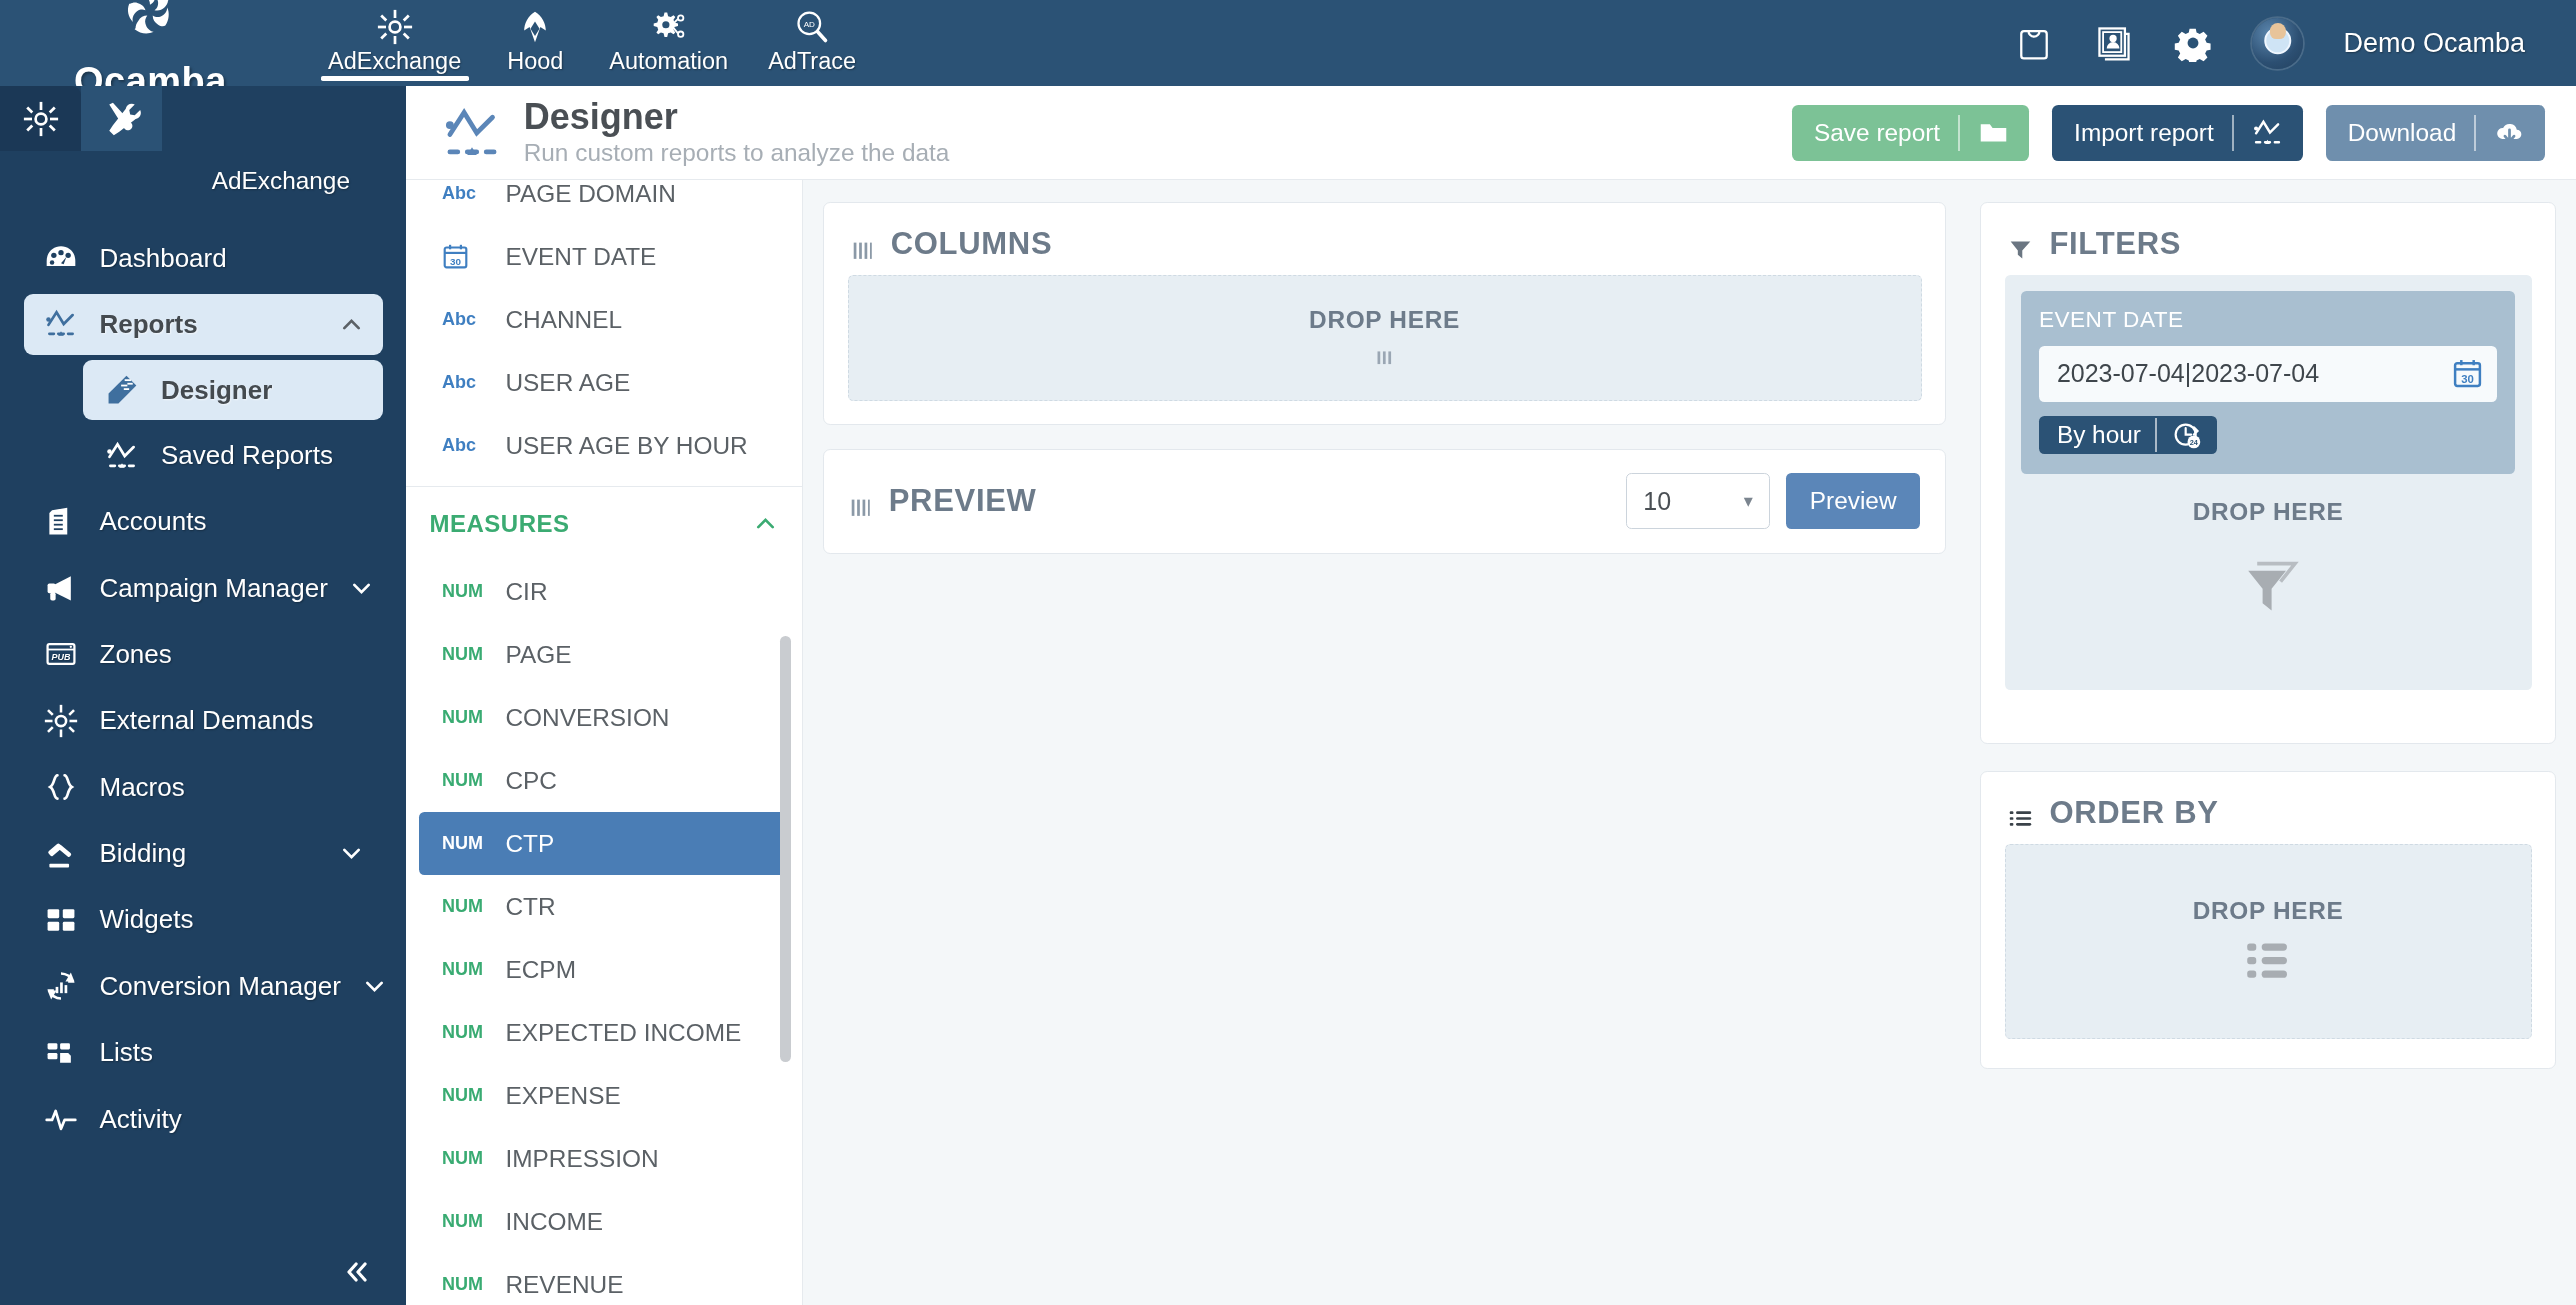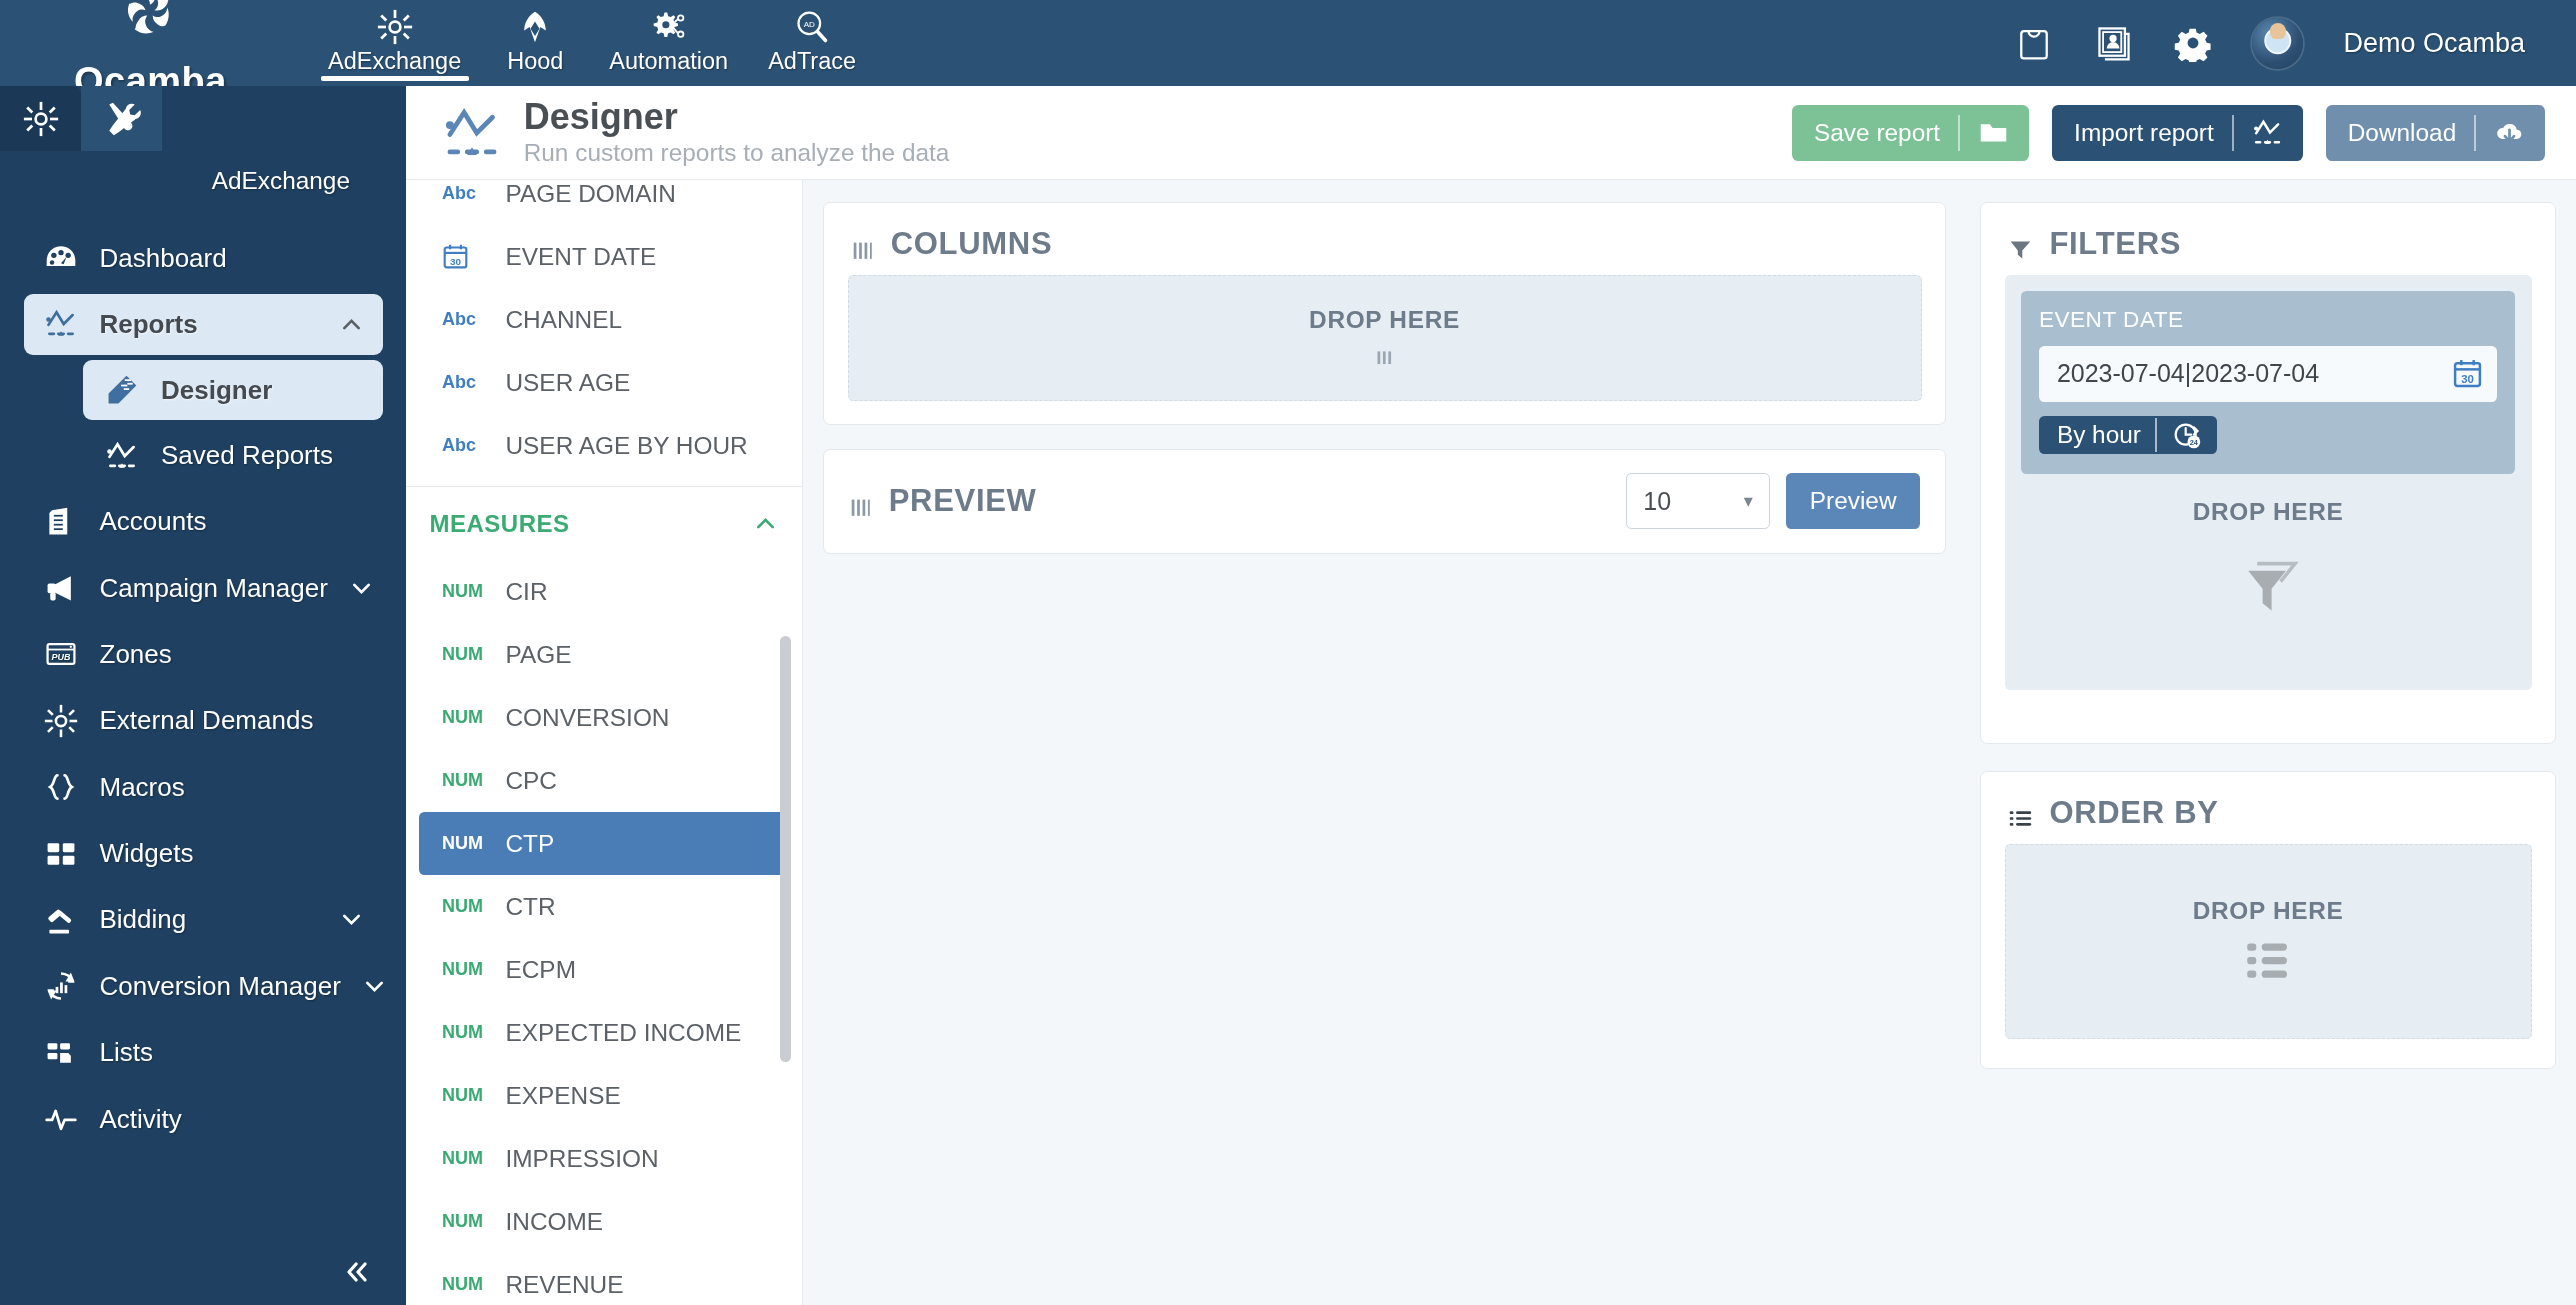--- a/index.html
+++ b/index.html
@@ -469,46 +469,46 @@
         </g>
       </svg>
     </span>
     <span>Macros</span>
   </div>
 
   <div class="nav-item">
     <span class="ni-icon">
       <svg class="svgw" width="34" height="34" viewBox="0 0 38 38">
         <g fill="#ffffff">
+          <rect x="4" y="11" width="16" height="7" rx="2" transform="rotate(-40 12 14)"></rect>
+          <rect x="14" y="13" width="18" height="5" rx="2" transform="rotate(40 23 15)"></rect>
+          <rect x="6" y="30" width="22" height="4" rx="1"></rect>
+        </g>
+      </svg>
+    </span>
+    <span>Bidding</span>
+    <span class="chev">
+      <svg class="svgw" width="27" height="27" viewBox="0 0 30 30">
+        <path d="M7 11 L15 19 L23 11" stroke="#ffffff" stroke-width="3" fill="none" stroke-linecap="round"></path>
+      </svg>
+    </span>
+  </div>
+
+  <div class="nav-item">
+    <span class="ni-icon">
+      <svg class="svgw" width="34" height="34" viewBox="0 0 38 38">
+        <g fill="#ffffff">
           <rect x="4" y="7" width="13" height="10" rx="1.5"></rect>
             <rect x="21" y="7" width="13" height="10" rx="1.5"></rect>
           <rect x="4" y="21" width="13" height="10" rx="1.5"></rect>
             <rect x="21" y="21" width="13" height="10" rx="1.5"></rect>
         </g>
       </svg>
     </span>
     <span>Widgets</span>
-  </div>
-
-  <div class="nav-item">
-    <span class="ni-icon">
-      <svg class="svgw" width="34" height="34" viewBox="0 0 38 38">
-        <g fill="#ffffff">
-          <rect x="4" y="11" width="16" height="7" rx="2" transform="rotate(-40 12 14)"></rect>
-          <rect x="14" y="13" width="18" height="5" rx="2" transform="rotate(40 23 15)"></rect>
-          <rect x="6" y="30" width="22" height="4" rx="1"></rect>
-        </g>
-      </svg>
-    </span>
-    <span>Bidding</span>
-    <span class="chev">
-      <svg class="svgw" width="27" height="27" viewBox="0 0 30 30">
-        <path d="M7 11 L15 19 L23 11" stroke="#ffffff" stroke-width="3" fill="none" stroke-linecap="round"></path>
-      </svg>
-    </span>
   </div>
 
   <div class="nav-item">
     <span class="ni-icon">
       <svg class="svgw" width="34" height="34" viewBox="0 0 38 38">
         <path d="M19 5 a14 14 0 0 1 13 9 l-5 0 M19 33 a14 14 0 0 1-13-9 l5 0" fill="none" stroke="#fff" stroke-width="3"></path>
         <path d="M30 4 l4 10 -10 0z" fill="#ffffff"></path>
         <path d="M8 34 l-4-10 10 0z" fill="#ffffff"></path>
         <g fill="#ffffff">
           <rect x="13" y="20" width="3" height="7"></rect>

